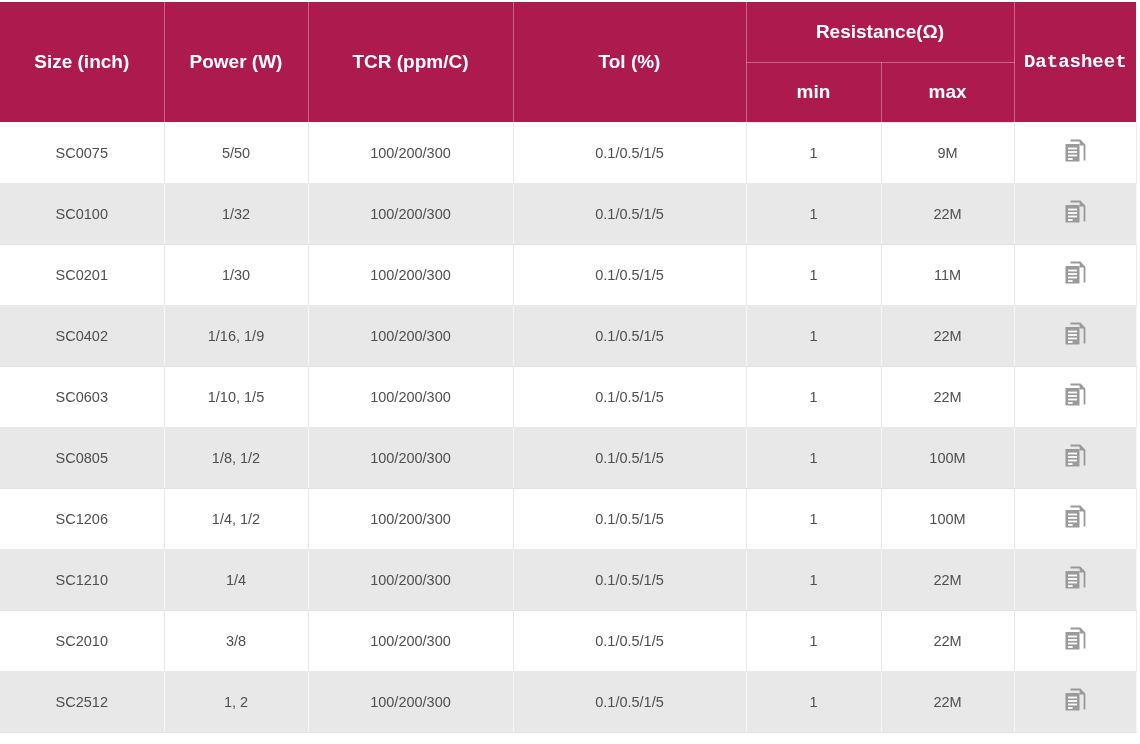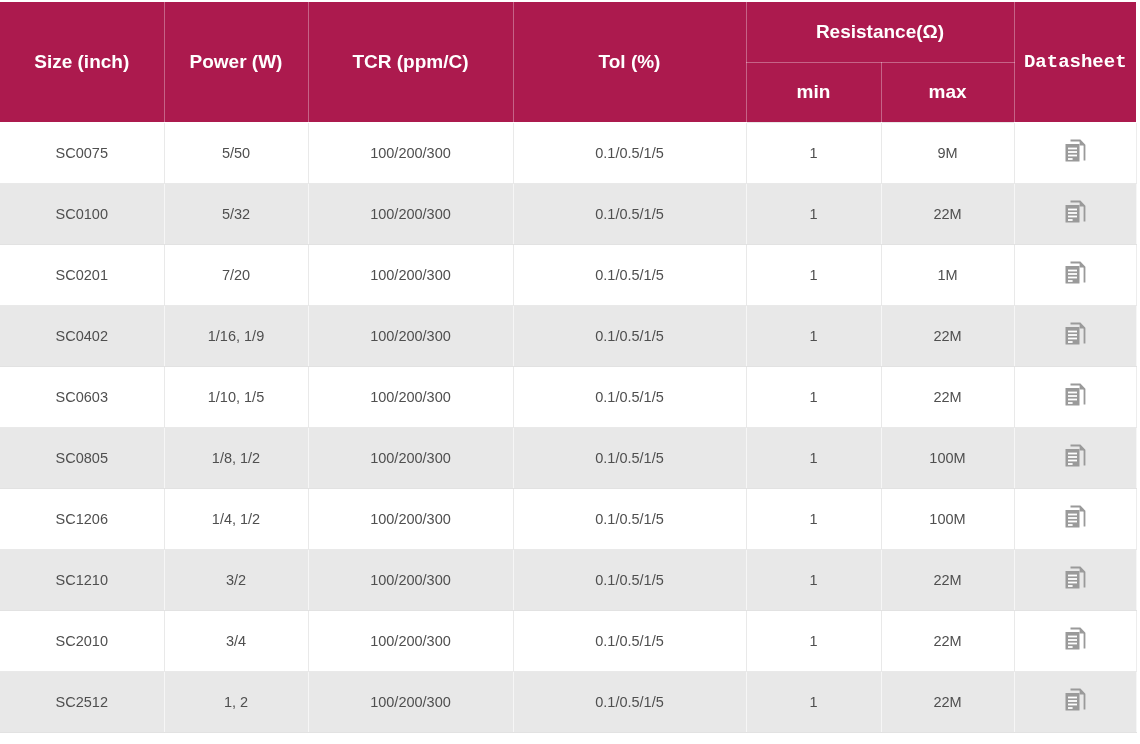--- a/index.html
+++ b/index.html
@@ -113,21 +113,21 @@
           <rect x="3" y="12.1" width="9" height="1.8" fill="#ffffff"></rect>
           <rect x="3" y="15.6" width="9" height="1.8" fill="#ffffff"></rect>
           <rect x="3" y="19.1" width="4.6" height="1.8" fill="#ffffff"></rect>
         </svg>
       </a>
     </td>
   </tr>
 
   <tr>
     <td>SC0100</td>
-    <td>5/32</td>
+    <td>1/32</td>
     <td>100/200/300</td>
     <td>0.1/0.5/1/5</td>
     <td>1</td>
     <td>22M</td>
     <td>
       <a class="ds-link" href="#">
         <svg width="21" height="24" viewBox="0 0 21 24">
           <path d="M5.5 1.5 H15 L19.5 6 V21.5" fill="none" stroke="#9a9a9a" stroke-width="1.8"></path>
           <path d="M14.6 1.5 V6.4 H19.5 Z" fill="#9a9a9a"></path>
           <rect x="0.5" y="5" width="14" height="17.5" fill="#9a9a9a"></rect>
@@ -135,25 +135,25 @@
           <rect x="3" y="12.1" width="9" height="1.8" fill="#ffffff"></rect>
           <rect x="3" y="15.6" width="9" height="1.8" fill="#ffffff"></rect>
           <rect x="3" y="19.1" width="4.6" height="1.8" fill="#ffffff"></rect>
         </svg>
       </a>
     </td>
   </tr>
 
   <tr>
     <td>SC0201</td>
-    <td>7/20</td>
-    <td>100/200/300</td>
-    <td>0.1/0.5/1/5</td>
-    <td>1</td>
-    <td>1M</td>
+    <td>1/30</td>
+    <td>100/200/300</td>
+    <td>0.1/0.5/1/5</td>
+    <td>1</td>
+    <td>11M</td>
     <td>
       <a class="ds-link" href="#">
         <svg width="21" height="24" viewBox="0 0 21 24">
           <path d="M5.5 1.5 H15 L19.5 6 V21.5" fill="none" stroke="#9a9a9a" stroke-width="1.8"></path>
           <path d="M14.6 1.5 V6.4 H19.5 Z" fill="#9a9a9a"></path>
           <rect x="0.5" y="5" width="14" height="17.5" fill="#9a9a9a"></rect>
           <rect x="3" y="8.6" width="9" height="1.8" fill="#ffffff"></rect>
           <rect x="3" y="12.1" width="9" height="1.8" fill="#ffffff"></rect>
           <rect x="3" y="15.6" width="9" height="1.8" fill="#ffffff"></rect>
           <rect x="3" y="19.1" width="4.6" height="1.8" fill="#ffffff"></rect>
@@ -245,21 +245,21 @@
           <rect x="3" y="12.1" width="9" height="1.8" fill="#ffffff"></rect>
           <rect x="3" y="15.6" width="9" height="1.8" fill="#ffffff"></rect>
           <rect x="3" y="19.1" width="4.6" height="1.8" fill="#ffffff"></rect>
         </svg>
       </a>
     </td>
   </tr>
 
   <tr>
     <td>SC1210</td>
-    <td>3/2</td>
+    <td>1/4</td>
     <td>100/200/300</td>
     <td>0.1/0.5/1/5</td>
     <td>1</td>
     <td>22M</td>
     <td>
       <a class="ds-link" href="#">
         <svg width="21" height="24" viewBox="0 0 21 24">
           <path d="M5.5 1.5 H15 L19.5 6 V21.5" fill="none" stroke="#9a9a9a" stroke-width="1.8"></path>
           <path d="M14.6 1.5 V6.4 H19.5 Z" fill="#9a9a9a"></path>
           <rect x="0.5" y="5" width="14" height="17.5" fill="#9a9a9a"></rect>
@@ -267,21 +267,21 @@
           <rect x="3" y="12.1" width="9" height="1.8" fill="#ffffff"></rect>
           <rect x="3" y="15.6" width="9" height="1.8" fill="#ffffff"></rect>
           <rect x="3" y="19.1" width="4.6" height="1.8" fill="#ffffff"></rect>
         </svg>
       </a>
     </td>
   </tr>
 
   <tr>
     <td>SC2010</td>
-    <td>3/4</td>
+    <td>3/8</td>
     <td>100/200/300</td>
     <td>0.1/0.5/1/5</td>
     <td>1</td>
     <td>22M</td>
     <td>
       <a class="ds-link" href="#">
         <svg width="21" height="24" viewBox="0 0 21 24">
           <path d="M5.5 1.5 H15 L19.5 6 V21.5" fill="none" stroke="#9a9a9a" stroke-width="1.8"></path>
           <path d="M14.6 1.5 V6.4 H19.5 Z" fill="#9a9a9a"></path>
           <rect x="0.5" y="5" width="14" height="17.5" fill="#9a9a9a"></rect>

